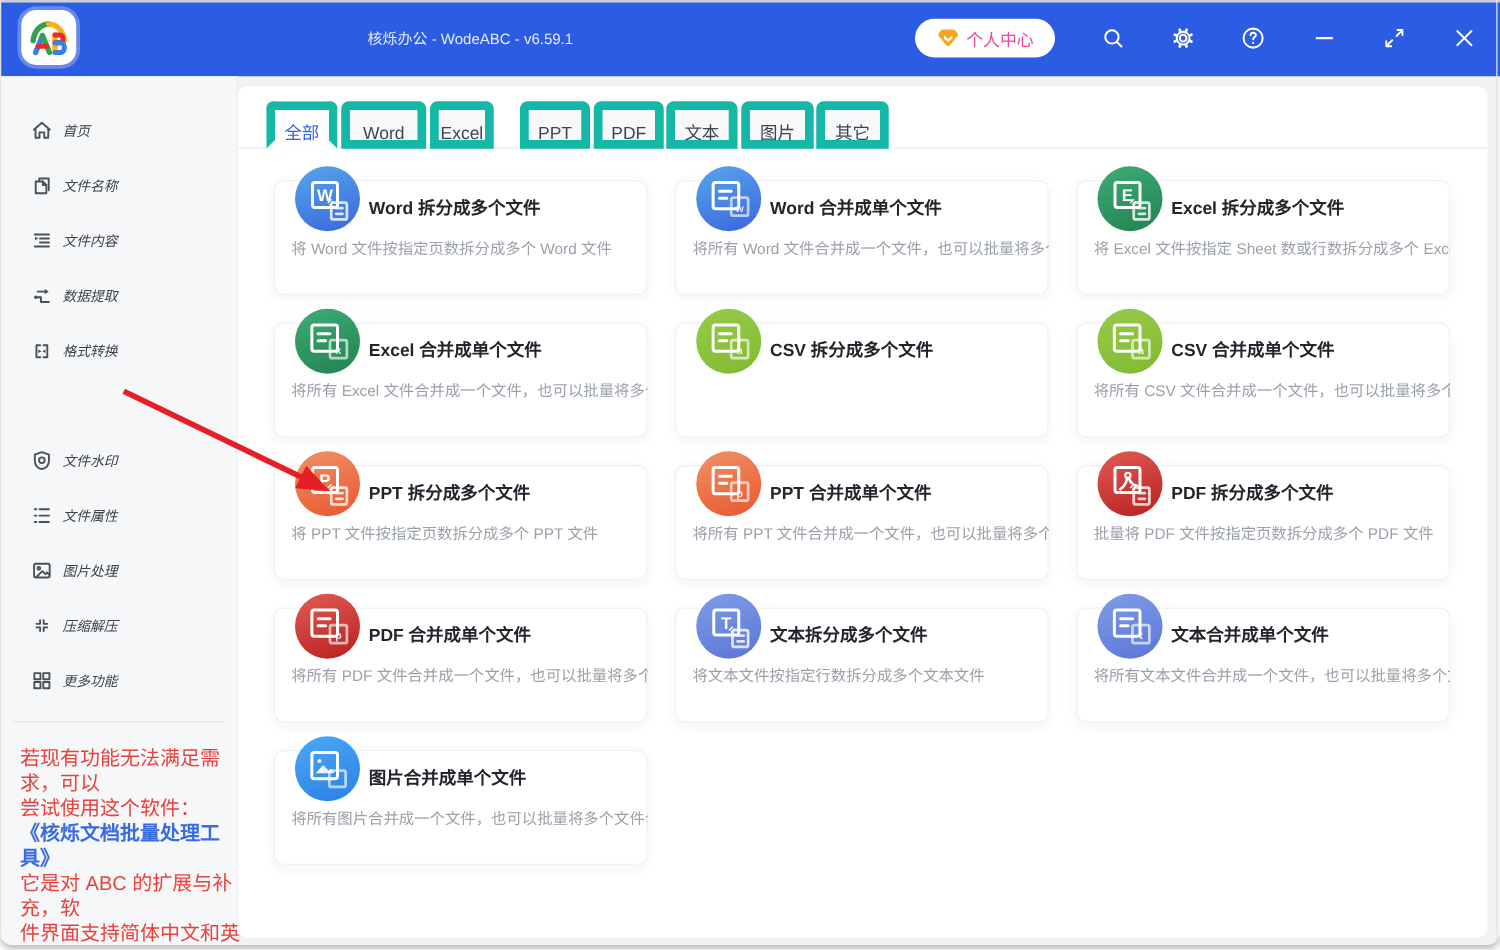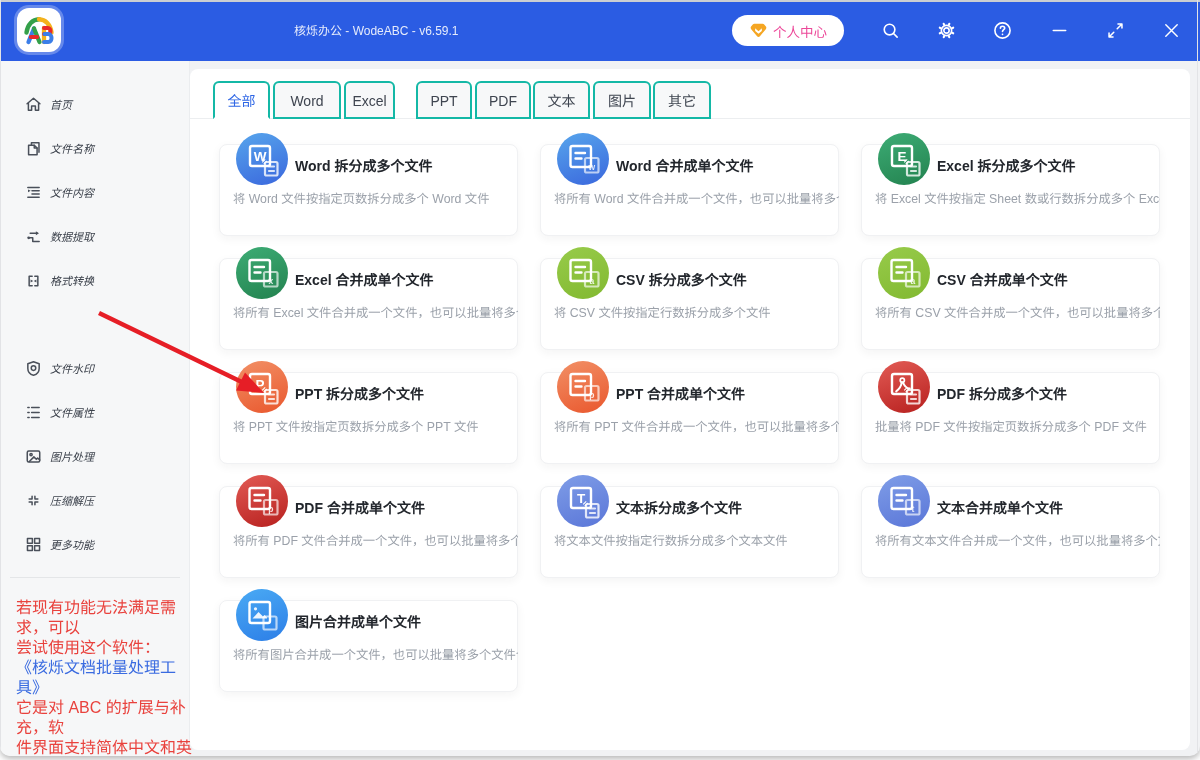--- a/index.html
+++ b/index.html
@@ -25,29 +25,29 @@
   #side { position:absolute; left:0; top:61px; width:190px; height:695px; background:#f6f7f8;
           border-right:1px solid #ebedef; }
   .mi { position:absolute; left:8px; width:174px; height:38px; border-radius:6px;
         display:flex; align-items:center; font-size:11px; color:#3c424c;font-style:italic; }
   .mi svg { margin-left:17px; width:17px; height:17px; flex:none; }
   .mi span { margin-left:8px; }
   .mi.sel { background:#e1ebfb; color:#2e66e5; font-weight:bold; }
   #sdiv { position:absolute; left:10px; top:516px; width:170px; height:1px; background:#e4e6e8; }
   #note { position:absolute; left:16px; top:537px; width:176px; font-size:16px; line-height:20px;
           color:#e9423d; }
-  #note .lnk { color:#3a6be0; }
+  #note .lnk { color:#3a6be0;font-weight:bold; }
   
   #panel { position:absolute; left:190px; top:69px; width:1000px; height:681px; background:#fff;
            border-radius:8px; }
   
   #tabs { position:absolute; left:0px; top:12px; width:1000px; height:38px; }
   #tabs:after { content:""; position:absolute; left:0; right:0; bottom:0; height:1px; background:#eceef0; }
   .tab { position:absolute; top:0; height:38px; line-height:37px; text-align:center;
-         background:#f7f8f9; border:2px solid #14b8a6; border-radius:6px 6px 0 0;
+         background:#f7f8f9; border:7px solid #14b8a6; border-radius:6px 6px 0 0;
          font-size:14px; color:#3f4550; z-index:1; }
   .tab.on { background:#fff; color:#2e66e5; border-bottom-color:#fff; z-index:2; }
   
   .card { position:absolute; width:299px; height:92px; background:#fff; border:1px solid #f0f1f3;
           border-radius:8px; box-shadow:0 3px 10px rgba(31,35,41,.05); }
   .cico { position:absolute; left:16px; top:-12px; width:52px; height:52px; border-radius:50%; }
   .ct { position:absolute; left:75px; top:11px; line-height:20px; font-size:14px; font-weight:bold; color:#22262c;
         white-space:nowrap; }
   .cd { position:absolute; left:13px; top:45px; width:285px; font-size:12.3px; line-height:18px; color:#9ba1aa;
         white-space:nowrap; overflow:hidden; }
@@ -253,21 +253,20 @@
         <div class="cd">将所有 Excel 文件合并成一个文件，也可以批量将多个</div>
       </div>
 <div class="card" style="left:350px;top:189px">
         <div class="cico g-lime"><svg viewBox="0 0 52 52">
             <rect x="28" y="25" width="13.5" height="14.5" rx="1.6" stroke="rgba(255,255,255,.65)" fill="none" stroke-width="2.2" stroke-linejoin="round" stroke-linecap="round"></rect>
             <text x="34.8" y="36.5" fill="rgba(255,255,255,.85)" font-size="8.5" font-weight="bold" text-anchor="middle" font-family="Liberation Sans, sans-serif">a</text>
             <rect x="13.5" y="13" width="20.5" height="21" rx="2" fill="#ffffff00" stroke="#fff" stroke-width="2.4" stroke-linejoin="round" stroke-linecap="round"></rect>
             <path d="M18.5 20 H28 M18.5 25.5 H24.5" stroke="#fff" fill="none" stroke-width="2.4" stroke-linejoin="round" stroke-linecap="round"></path>
           </svg></div>
         <div class="ct">CSV 拆分成多个文件</div>
-        <div class="cd">将 CSV 文件按指定行数拆分成多个文件</div>
       </div>
 <div class="card" style="left:671px;top:189px">
         <div class="cico g-lime"><svg viewBox="0 0 52 52">
             <rect x="28" y="25" width="13.5" height="14.5" rx="1.6" stroke="rgba(255,255,255,.65)" fill="none" stroke-width="2.2" stroke-linejoin="round" stroke-linecap="round"></rect>
             <text x="34.8" y="36.5" fill="rgba(255,255,255,.85)" font-size="8.5" font-weight="bold" text-anchor="middle" font-family="Liberation Sans, sans-serif">a</text>
             <rect x="13.5" y="13" width="20.5" height="21" rx="2" fill="#ffffff00" stroke="#fff" stroke-width="2.4" stroke-linejoin="round" stroke-linecap="round"></rect>
             <path d="M18.5 20 H28 M18.5 25.5 H24.5" stroke="#fff" fill="none" stroke-width="2.4" stroke-linejoin="round" stroke-linecap="round"></path>
           </svg></div>
         <div class="ct">CSV 合并成单个文件</div>
         <div class="cd">将所有 CSV 文件合并成一个文件，也可以批量将多个文</div>

